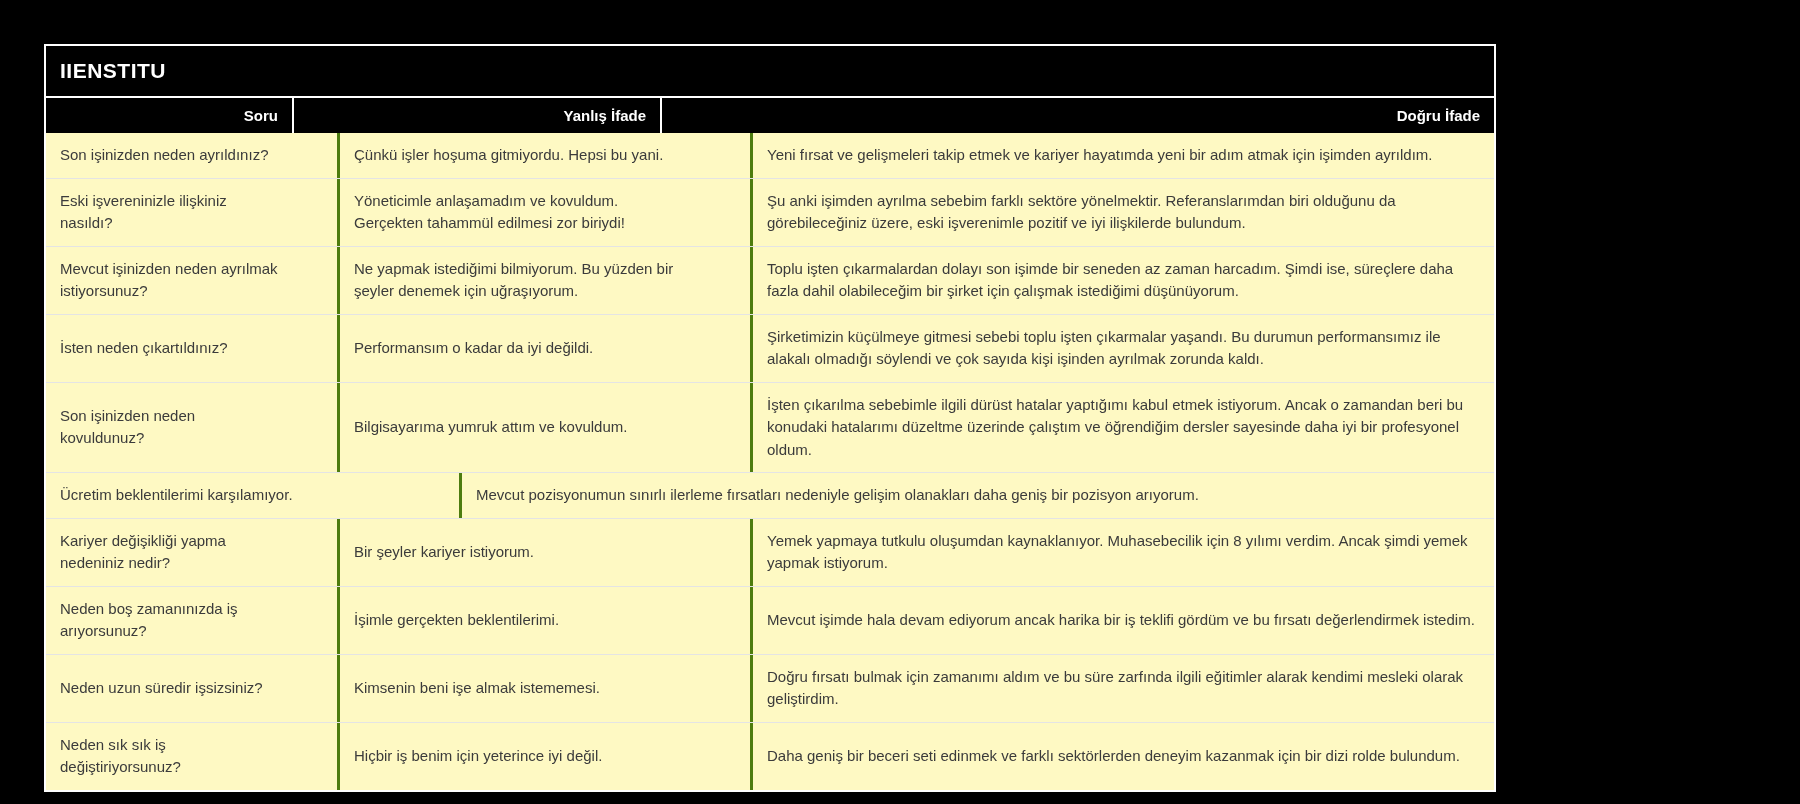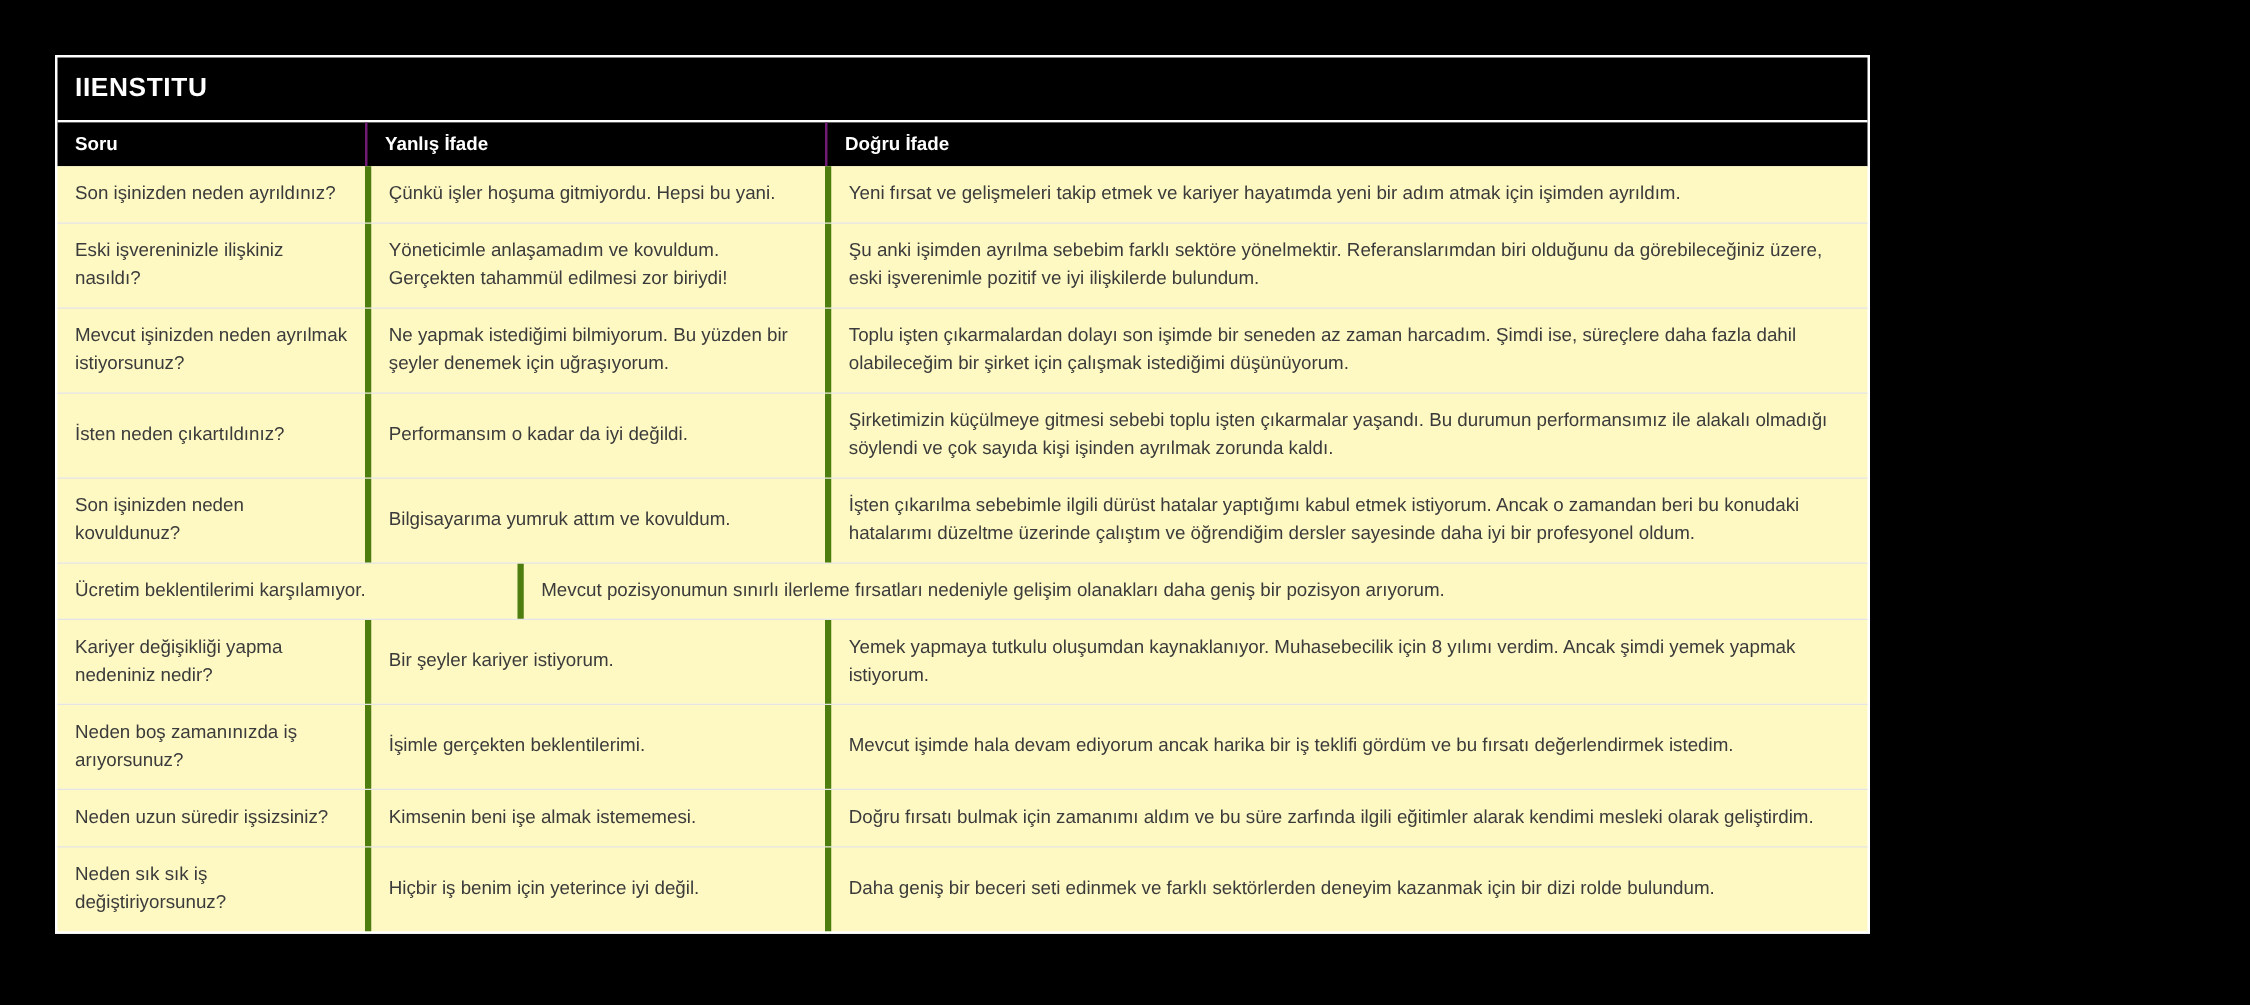--- a/index.html
+++ b/index.html
@@ -26,47 +26,48 @@
     font-size: 21px;
     font-weight: 700;
     letter-spacing: 0.5px;
     padding: 13px 14px;
     border-bottom: 2px solid #ffffff;
   }
   .header-row {
     display: flex;
     background: #000000;
     color: #ffffff;
+    text-align: right;
   }
   .header-cell {
     box-sizing: border-box;
     padding: 9px 14px;
     font-size: 15px;
     font-weight: 700;
   }
-  .header-cell + .header-cell { border-left: 2px solid #701a75; }
+  .header-cell + .header-cell { border-left: 2px solid #ffffff; }
   .col1 { flex: 0 0 246px; width: 246px; }
   .col2 { flex: 0 0 368px; width: 368px; }
   .col3 { flex: 1 1 auto; }
   .row {
     display: flex;
     background: #fef9c3;
     border-top: 1px solid #e4e4e4;
   }
   .row:first-child { border-top: none; }
   .cell {
     box-sizing: border-box;
     padding: 11px 14px;
     font-size: 15px;
     line-height: 1.5;
     color: #3b3b3b;
     display: flex;
     align-items: center;
   }
-  .cell + .cell { border-left: 5px solid #4d7c0f; }
+  .cell + .cell { border-left: 3px solid #4d7c0f; margin-left: 45px; }
 </style>
 </head>
 <body>
 
 <div class="frame">
   <div class="title-bar">IIENSTITU</div>
 
   <div class="header-row">
     <div class="header-cell col1">Soru</div>
     <div class="header-cell col2">Yanlış İfade</div>

